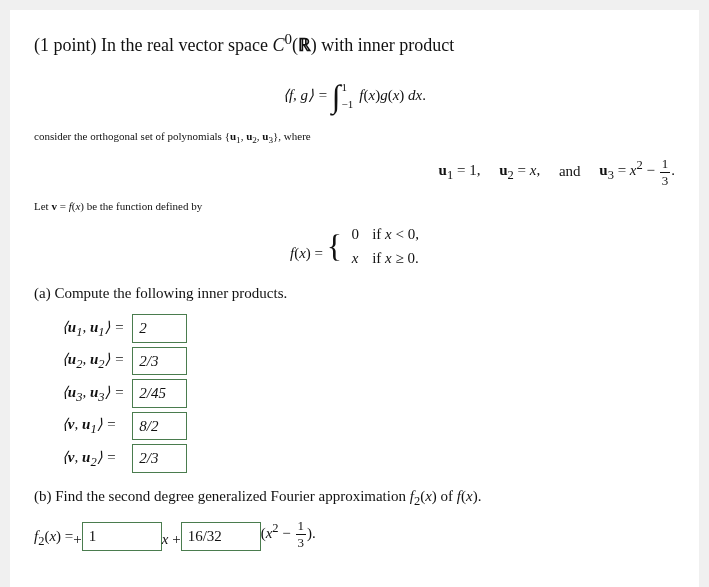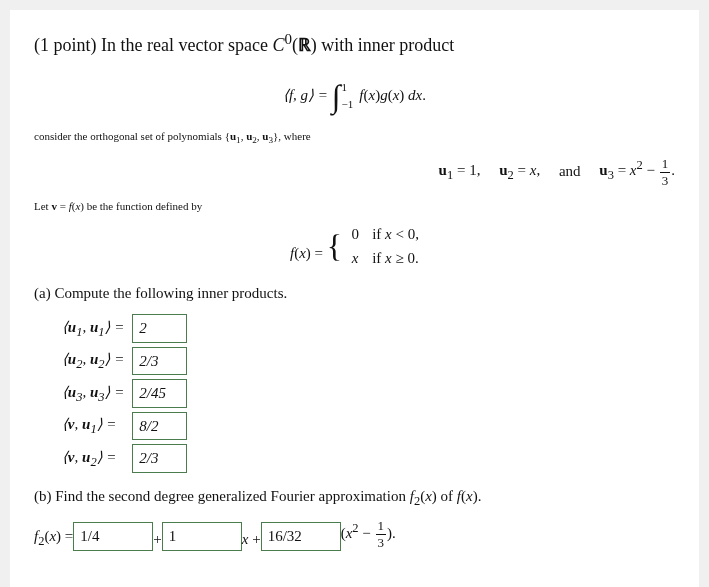--- a/index.html
+++ b/index.html
@@ -237,21 +237,20 @@
       </tr>
     </tbody>
   </table>
 
   <div class="part-label">
     (b) Find the second degree generalized Fourier approximation <i>f</i><sub>2</sub>(<i>x</i>) of <i>f</i>(<i>x</i>).
   </div>
 
   <div class="fourier-line">
     <span><i>f</i><sub>2</sub>(<i>x</i>) =</span>
-    <span class="fourier-answer-box">1/4</span>
     <span>+</span>
     <span class="fourier-answer-box">1</span>
     <span><i>x</i> +</span>
     <span class="fourier-answer-box">16/32</span>
     <span>
       (<i>x</i><sup>2</sup> −
       <span class="frac">
         <span class="num">1</span>
         <span class="den">3</span>
       </span>).

